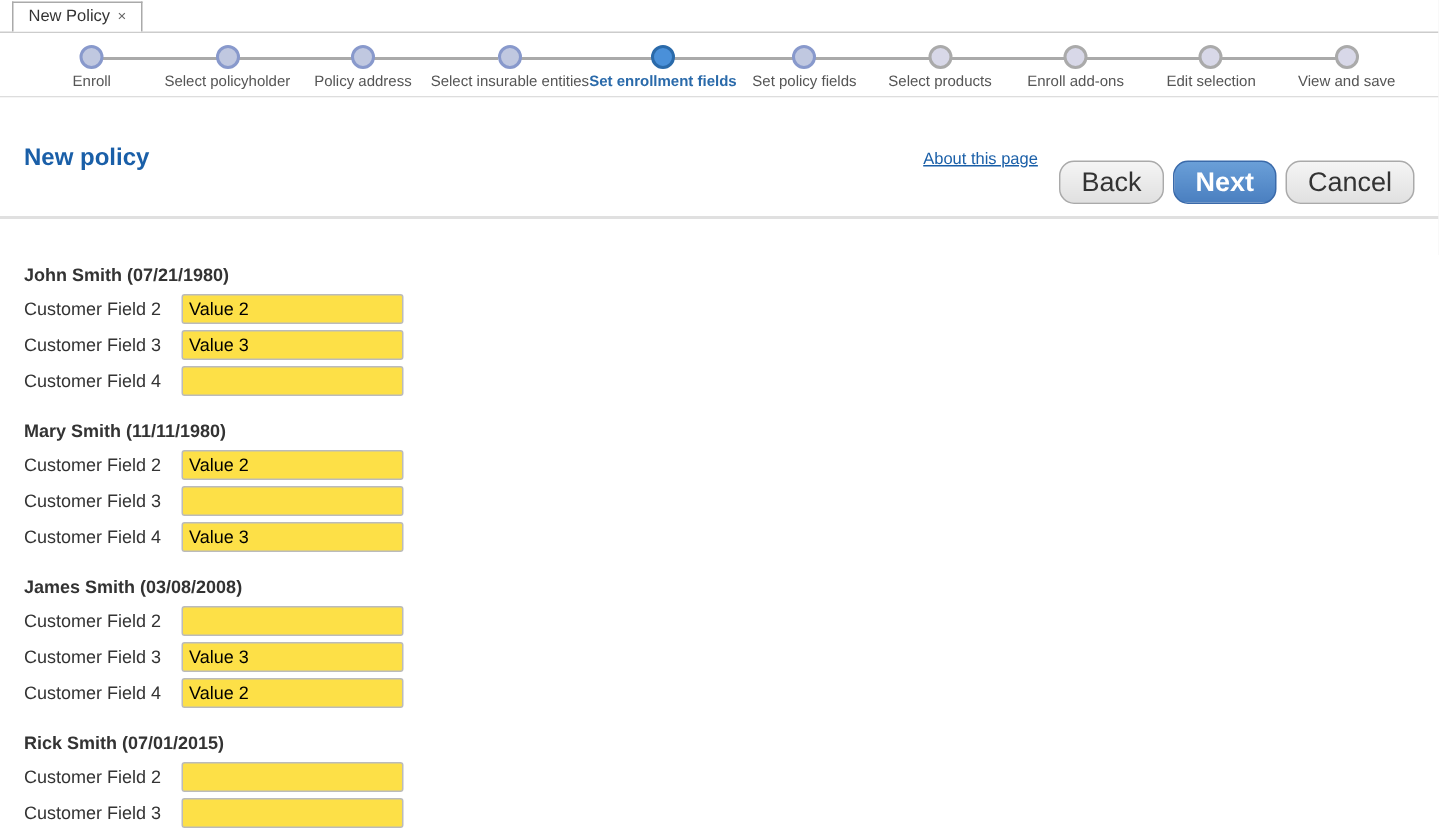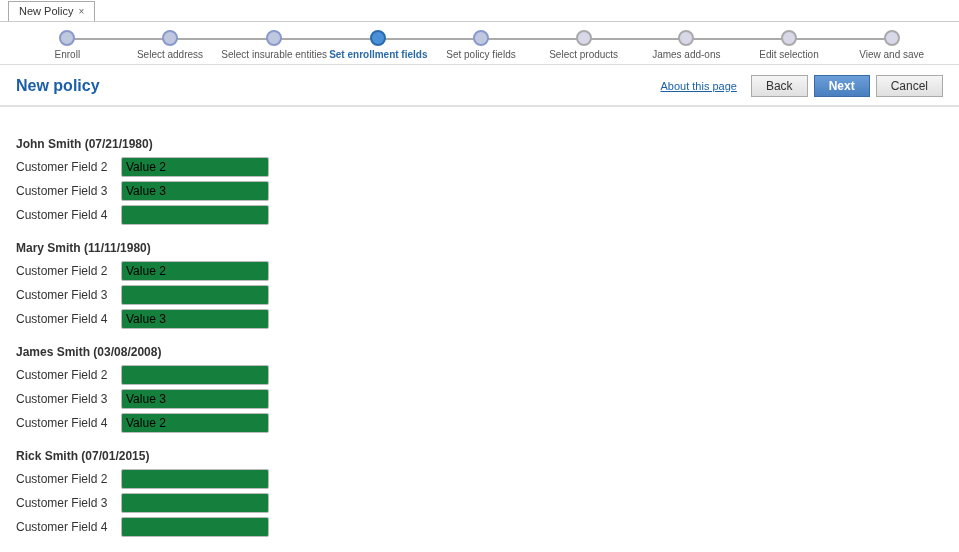--- a/index.html
+++ b/index.html
@@ -123,26 +123,27 @@
     }
     .about-link {
       font-size: 11px;
       color: #1a5fa8;
       text-decoration: underline;
       cursor: pointer;
       margin-right: 8px;
     }
     .btn {
       padding: 3px 14px;
-      font-size: 12px;
+      font-size: 18px;
       border: 1px solid #aaa;
-      border-radius: 0;
+      border-radius: 10px;
       cursor: pointer;
       background: linear-gradient(to bottom, #f5f5f5, #e0e0e0);
       color: #333;
+      margin-top: 32px;
     }
     .btn-primary {
       background: linear-gradient(to bottom, #6a9fd8, #4a7fc0);
       color: #fff;
       border-color: #3a6aaa;
       font-weight: bold;
     }
 
     
     .form-area {
@@ -169,62 +170,66 @@
       flex-shrink: 0;
     }
     .field-input {
       border: 1px solid #bbb;
       border-radius: 2px;
       padding: 2px 4px;
       font-size: 12px;
       width: 148px;
       height: 20px;
       outline: none;
-      background: #15803d;
+      background: #fde047;
     }
   </style>
 </head>
 <body>
 
 <div class="tab-bar">
   <div class="tab active">
     <span>New Policy</span>
     <span class="close-x">×</span>
   </div>
 </div>
 
 <div class="wizard-bar">
   <div class="wizard-steps" id="wizard-steps-container">
   <div class="wizard-step">
         <div class="step-circle completed"></div>
         <div class="step-label">Enroll</div>
       </div>
       <div class="wizard-step">
         <div class="step-circle completed"></div>
-        <div class="step-label">Select address</div>
+        <div class="step-label">Select policyholder</div>
+      </div>
+      <div class="wizard-step">
+        <div class="step-circle completed"></div>
+        <div class="step-label">Policy address</div>
       </div>
       <div class="wizard-step">
         <div class="step-circle completed"></div>
         <div class="step-label">Select insurable entities</div>
       </div>
       <div class="wizard-step">
         <div class="step-circle active"></div>
         <div class="step-label active">Set enrollment fields</div>
       </div>
       <div class="wizard-step">
         <div class="step-circle completed"></div>
         <div class="step-label">Set policy fields</div>
       </div>
       <div class="wizard-step">
         <div class="step-circle"></div>
         <div class="step-label">Select products</div>
       </div>
       <div class="wizard-step">
         <div class="step-circle"></div>
-        <div class="step-label">James add-ons</div>
+        <div class="step-label">Enroll add-ons</div>
       </div>
       <div class="wizard-step">
         <div class="step-circle"></div>
         <div class="step-label">Edit selection</div>
       </div>
       <div class="wizard-step">
         <div class="step-circle"></div>
         <div class="step-label">View and save</div>
       </div>
     </div>

